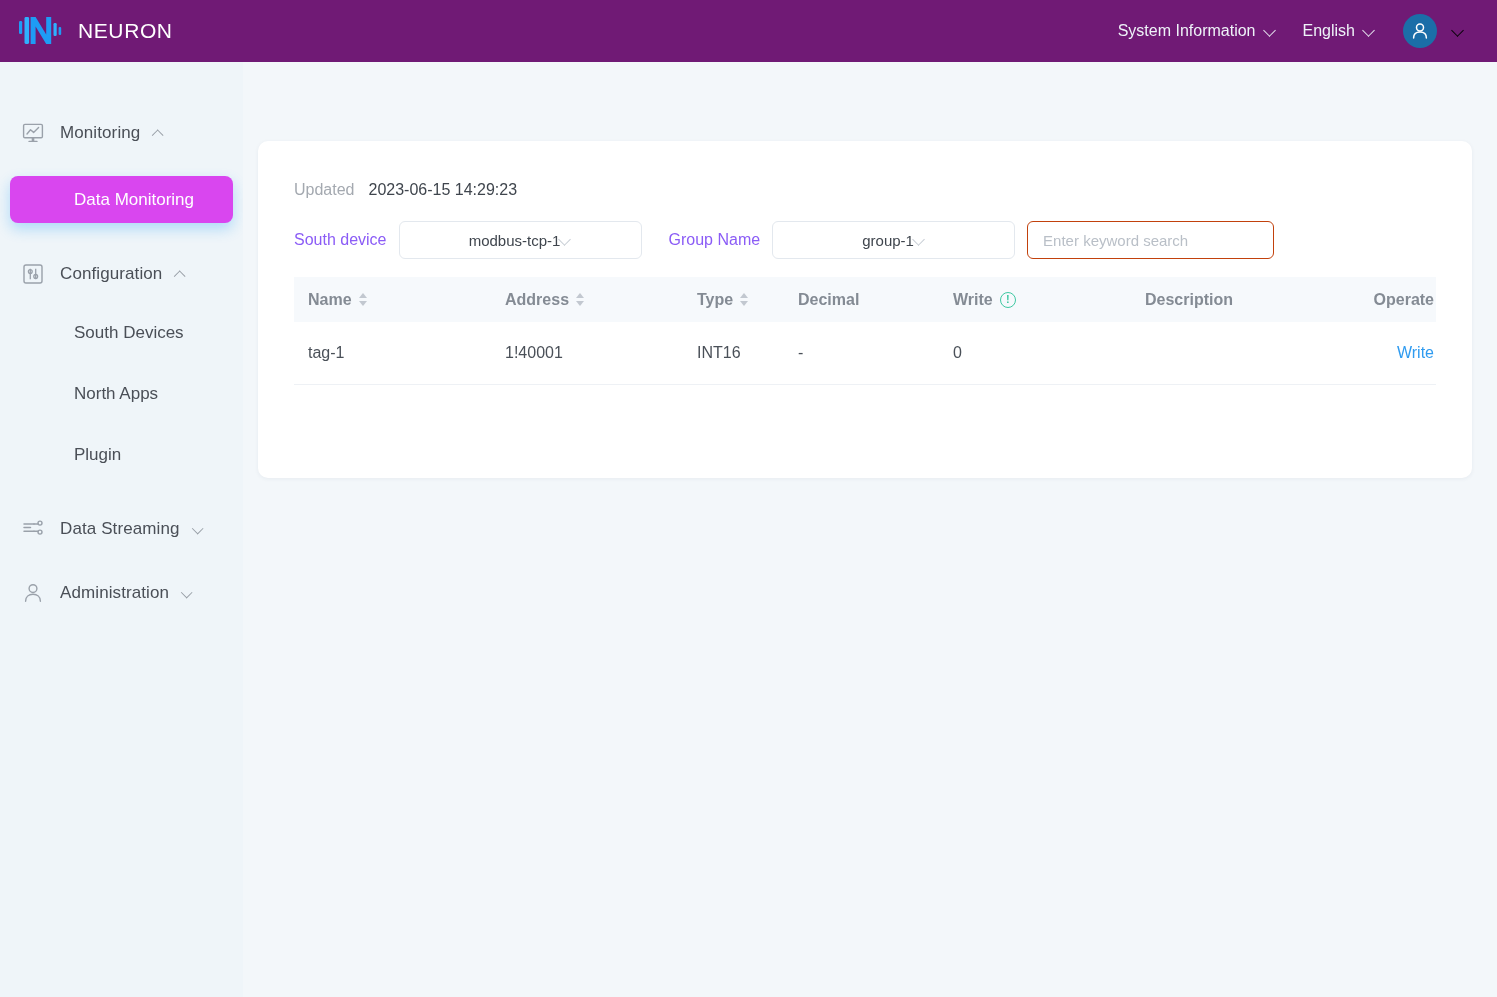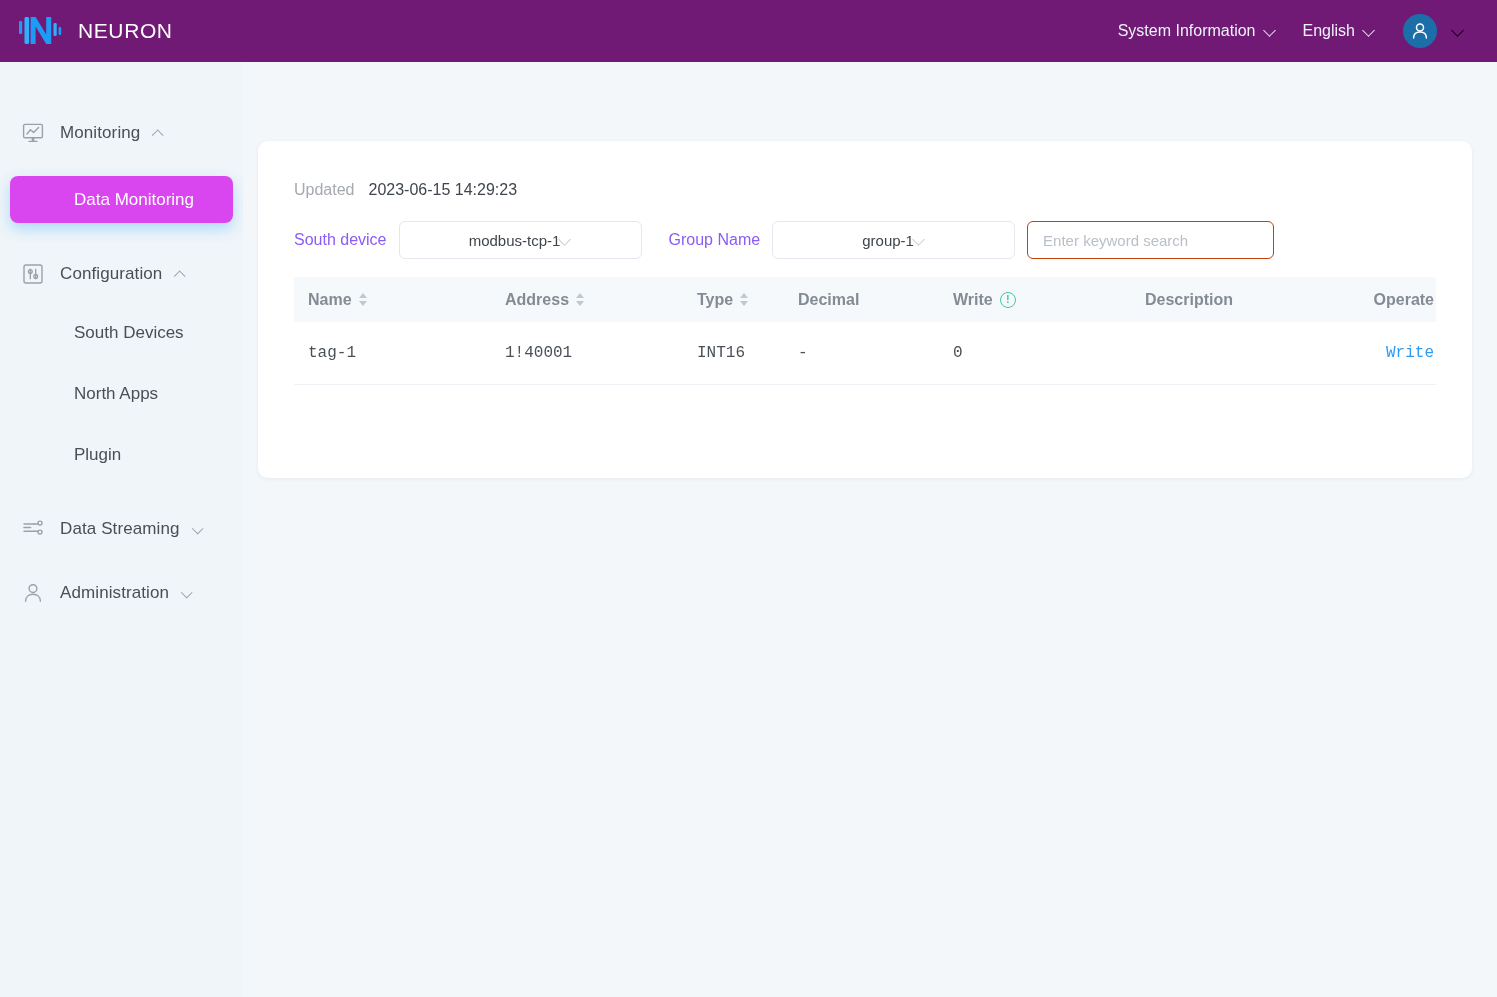--- a/index.html
+++ b/index.html
@@ -282,21 +282,20 @@
     line-height: 1;
   }
 
   table.dt tbody td {
     height: 62px;
     font-size: 16px;
     color: #4a5058;
     padding: 0 0 0 14px;
     border-bottom: 1px solid #eef1f5;
     vertical-align: middle;
-    font-family: Liberation Mono, monospace;
   }
 
   .col-name   { width: 197px; }
   .col-addr   { width: 192px; }
   .col-type   { width: 101px; }
   .col-dec    { width: 155px; }
   .col-val    { width: 192px; }
   .col-desc   { width: 220px; }
   .col-op     { width: 85px; text-align: right !important; padding-right: 2px !important; }
 

